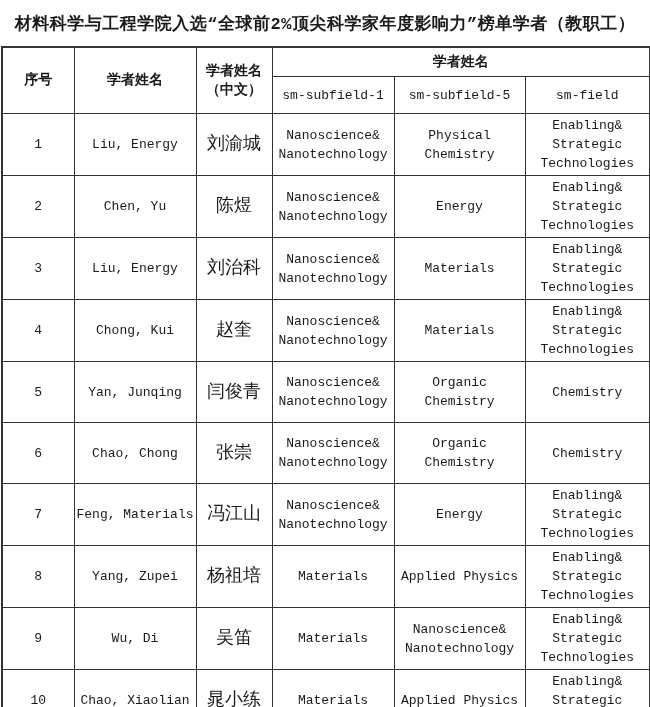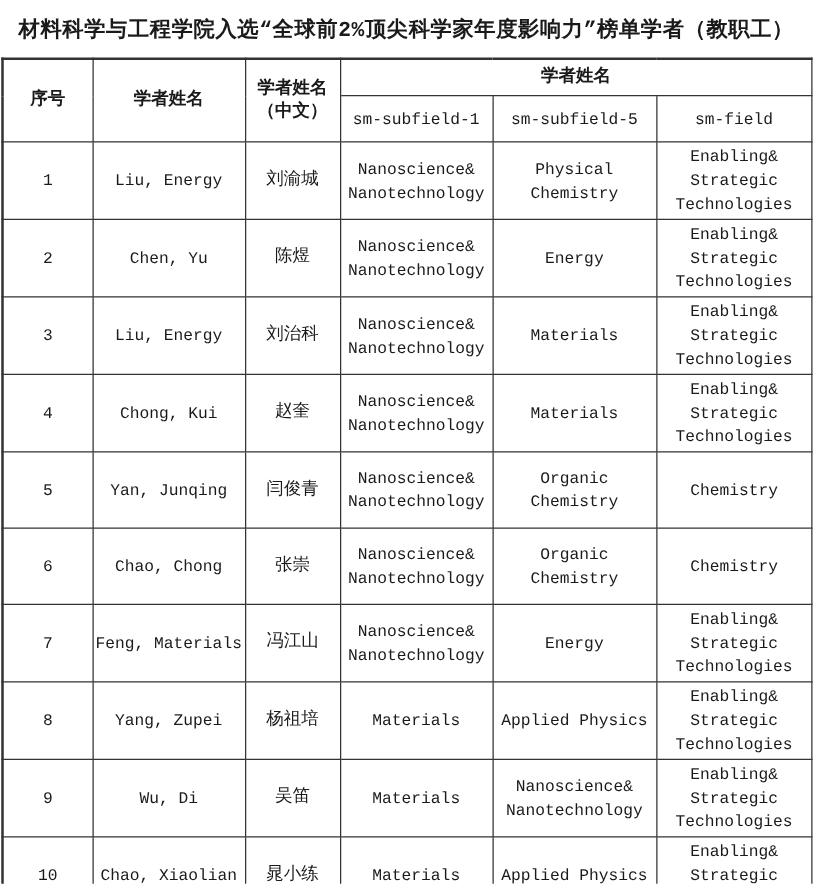--- a/index.html
+++ b/index.html
@@ -48,21 +48,21 @@
   .scholar-table thead tr.hdr-sub th {
     height: 32px;
     font-weight: normal;
     font-size: 13px;
   }
   .scholar-table tbody td {
     height: 56px;
     font-size: 13px;
   }
   .scholar-table tbody td.cell-name-cn {
-    font-size: 14px;
+    font-size: 18px;
   }
 </style>
 </head>
 <body>
 
 <div class="page-title">材料科学与工程学院入选“全球前2%顶尖科学家年度影响力”榜单学者（教职工）</div>
 
 <table class="scholar-table">
   <colgroup>
     <col style="width:72px">

